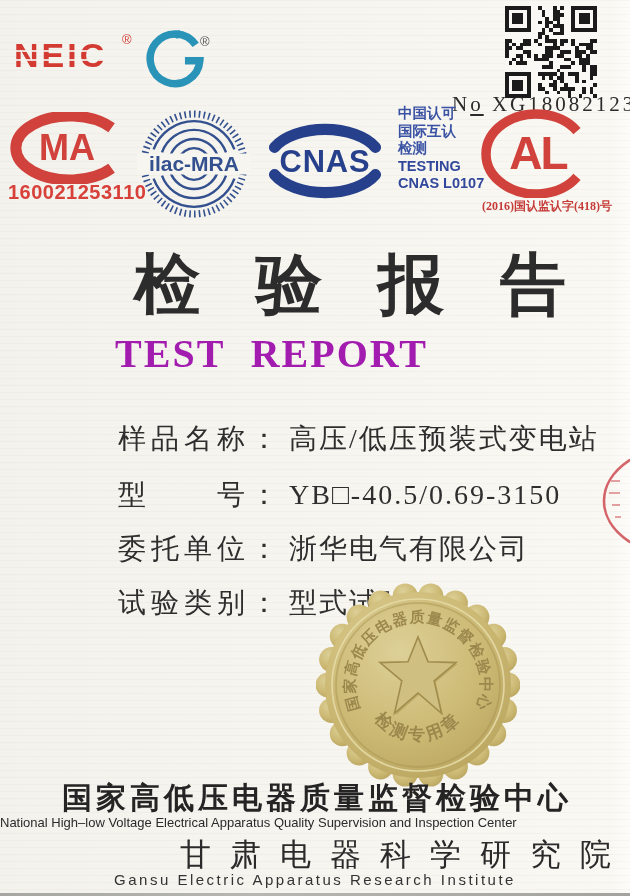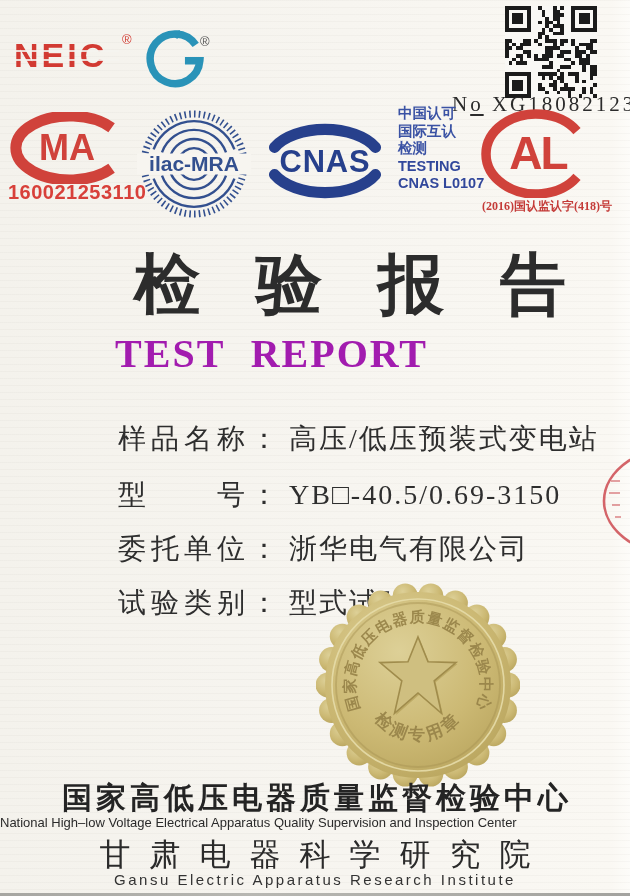--- a/index.html
+++ b/index.html
@@ -51,21 +51,21 @@
 
   
   .seal { left:316px; top:583px; width:204px; height:204px; }
   .stamp { right:0; top:443px; width:46px; height:120px; }
 
   
   .foot-cn1 { left:0; top:778px; width:630px; text-align:center; font-size:30px; font-weight:600;
               letter-spacing:4px; padding-left:4px; color:#242424; white-space:nowrap; }
   .foot-en1 { left:0; top:815px; width:511px; text-align:center; font-size:13px; color:#2a2a2a;
               font-family:"Liberation Sans","DejaVu Sans",sans-serif; white-space:nowrap; }
-  .foot-cn2 { left:0; top:834px; width:630px; text-align:center; font-size:31px; font-weight:500;
+  .foot-cn2 { left:0; top:834px; width:630px; text-align:right; font-size:31px; font-weight:500;
               letter-spacing:19px; padding-left:19px; color:#2a2a2a; white-space:nowrap;
               font-family:Liberation Mono, monospace; }
   .foot-en2 { left:0; top:871px; width:630px; text-align:center; font-size:15px; letter-spacing:2.5px;
               color:#333; font-family:"Liberation Sans","DejaVu Sans",sans-serif; white-space:nowrap; }
   .scan-edge { left:0; bottom:0; width:630px; height:3px;
                background:linear-gradient(90deg,#93938f, #a8a8a3 40%, #8d8d89); opacity:.8; }
 </style>
 </head>
 <body>
 

